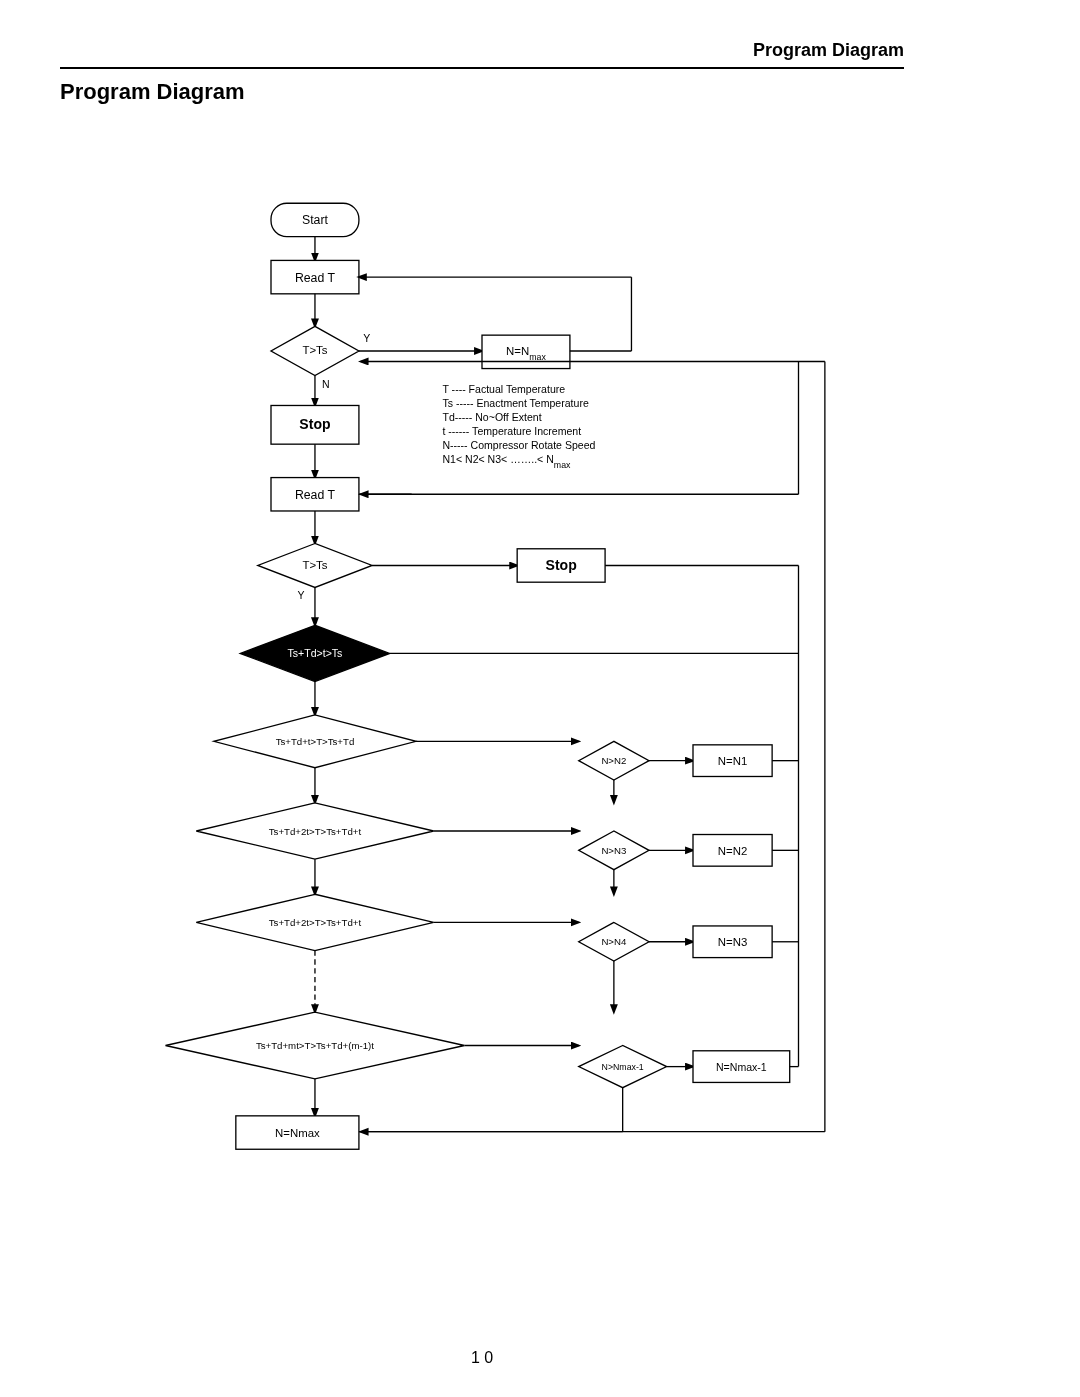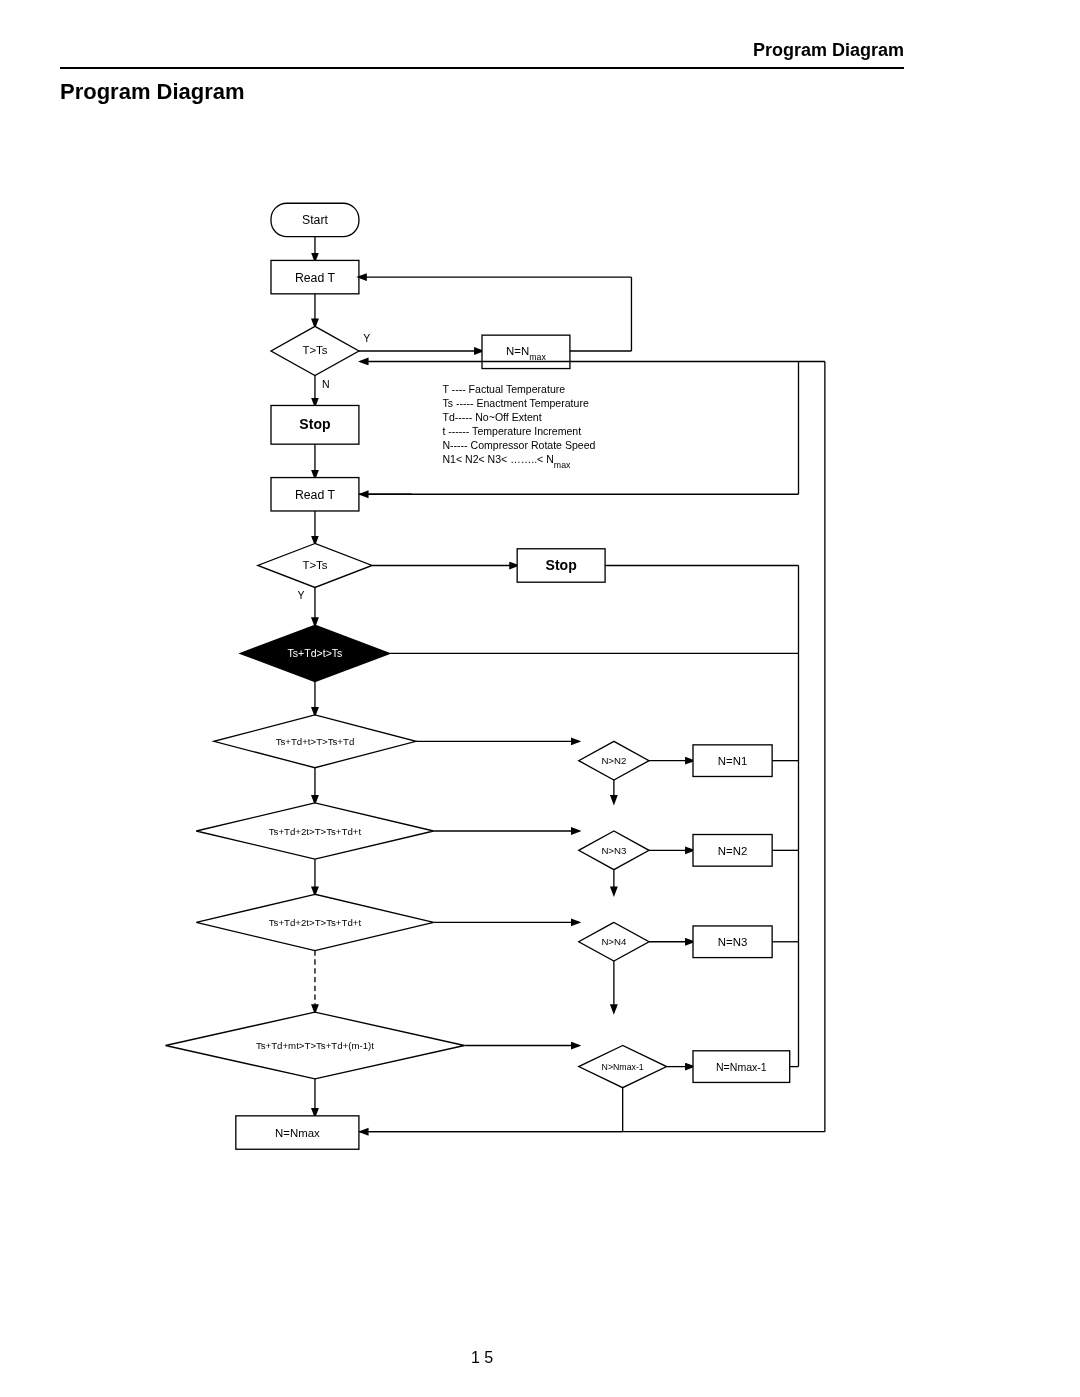--- a/index.html
+++ b/index.html
@@ -220,14 +220,14 @@
 
       <defs>
         <marker id="arrow" markerWidth="8" markerHeight="8" refX="6" refY="3" orient="auto">
           <path d="M0,0 L0,6 L8,3 z" fill="black"></path>
         </marker>
       </defs>
 
     </svg>
   </div>
 
-  <div class="page-number">1 5</div>
+  <div class="page-number">1 0</div>
 </div>
 
 </body></html>

